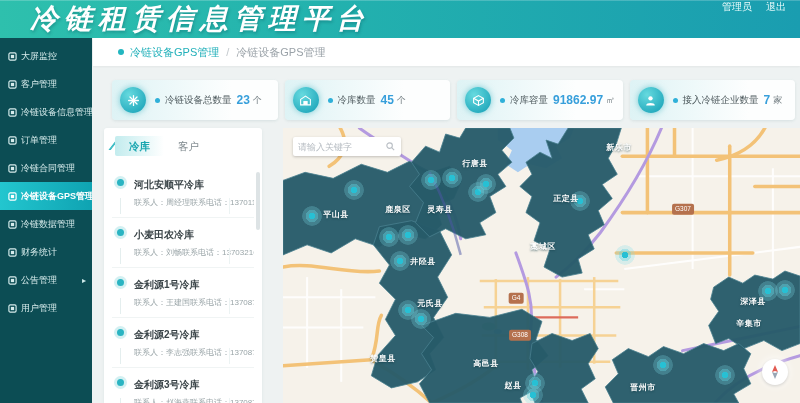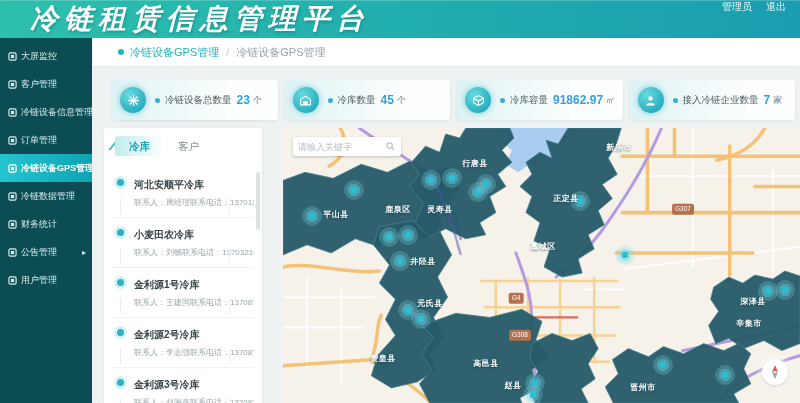--- a/index.html
+++ b/index.html
@@ -110,20 +110,28 @@
 
       <div class="nav-item">
         <svg width="9" height="9" viewBox="0 0 10 10">
           <rect x="1" y="1" width="8" height="8" rx="1.5" fill="none" stroke="currentColor" stroke-width="1.3"></rect>
           <rect x="3.2" y="3.2" width="3.6" height="3.6" fill="currentColor"></rect>
         </svg>
         <span class="nav-label">订单管理</span>
 
       </div>
 
+      <div class="nav-item">
+        <svg width="9" height="9" viewBox="0 0 10 10">
+          <rect x="1" y="1" width="8" height="8" rx="1.5" fill="none" stroke="currentColor" stroke-width="1.3"></rect>
+          <rect x="3.2" y="3.2" width="3.6" height="3.6" fill="currentColor"></rect>
+        </svg>
+        <span class="nav-label">冷链合同管理</span>
+
+      </div>
 
       <div class="nav-item active">
         <svg width="9" height="9" viewBox="0 0 10 10">
           <rect x="1" y="1" width="8" height="8" rx="1.5" fill="none" stroke="currentColor" stroke-width="1.3"></rect>
           <rect x="3.2" y="3.2" width="3.6" height="3.6" fill="currentColor"></rect>
         </svg>
         <span class="nav-label">冷链设备GPS管理</span>
 
       </div>
 

